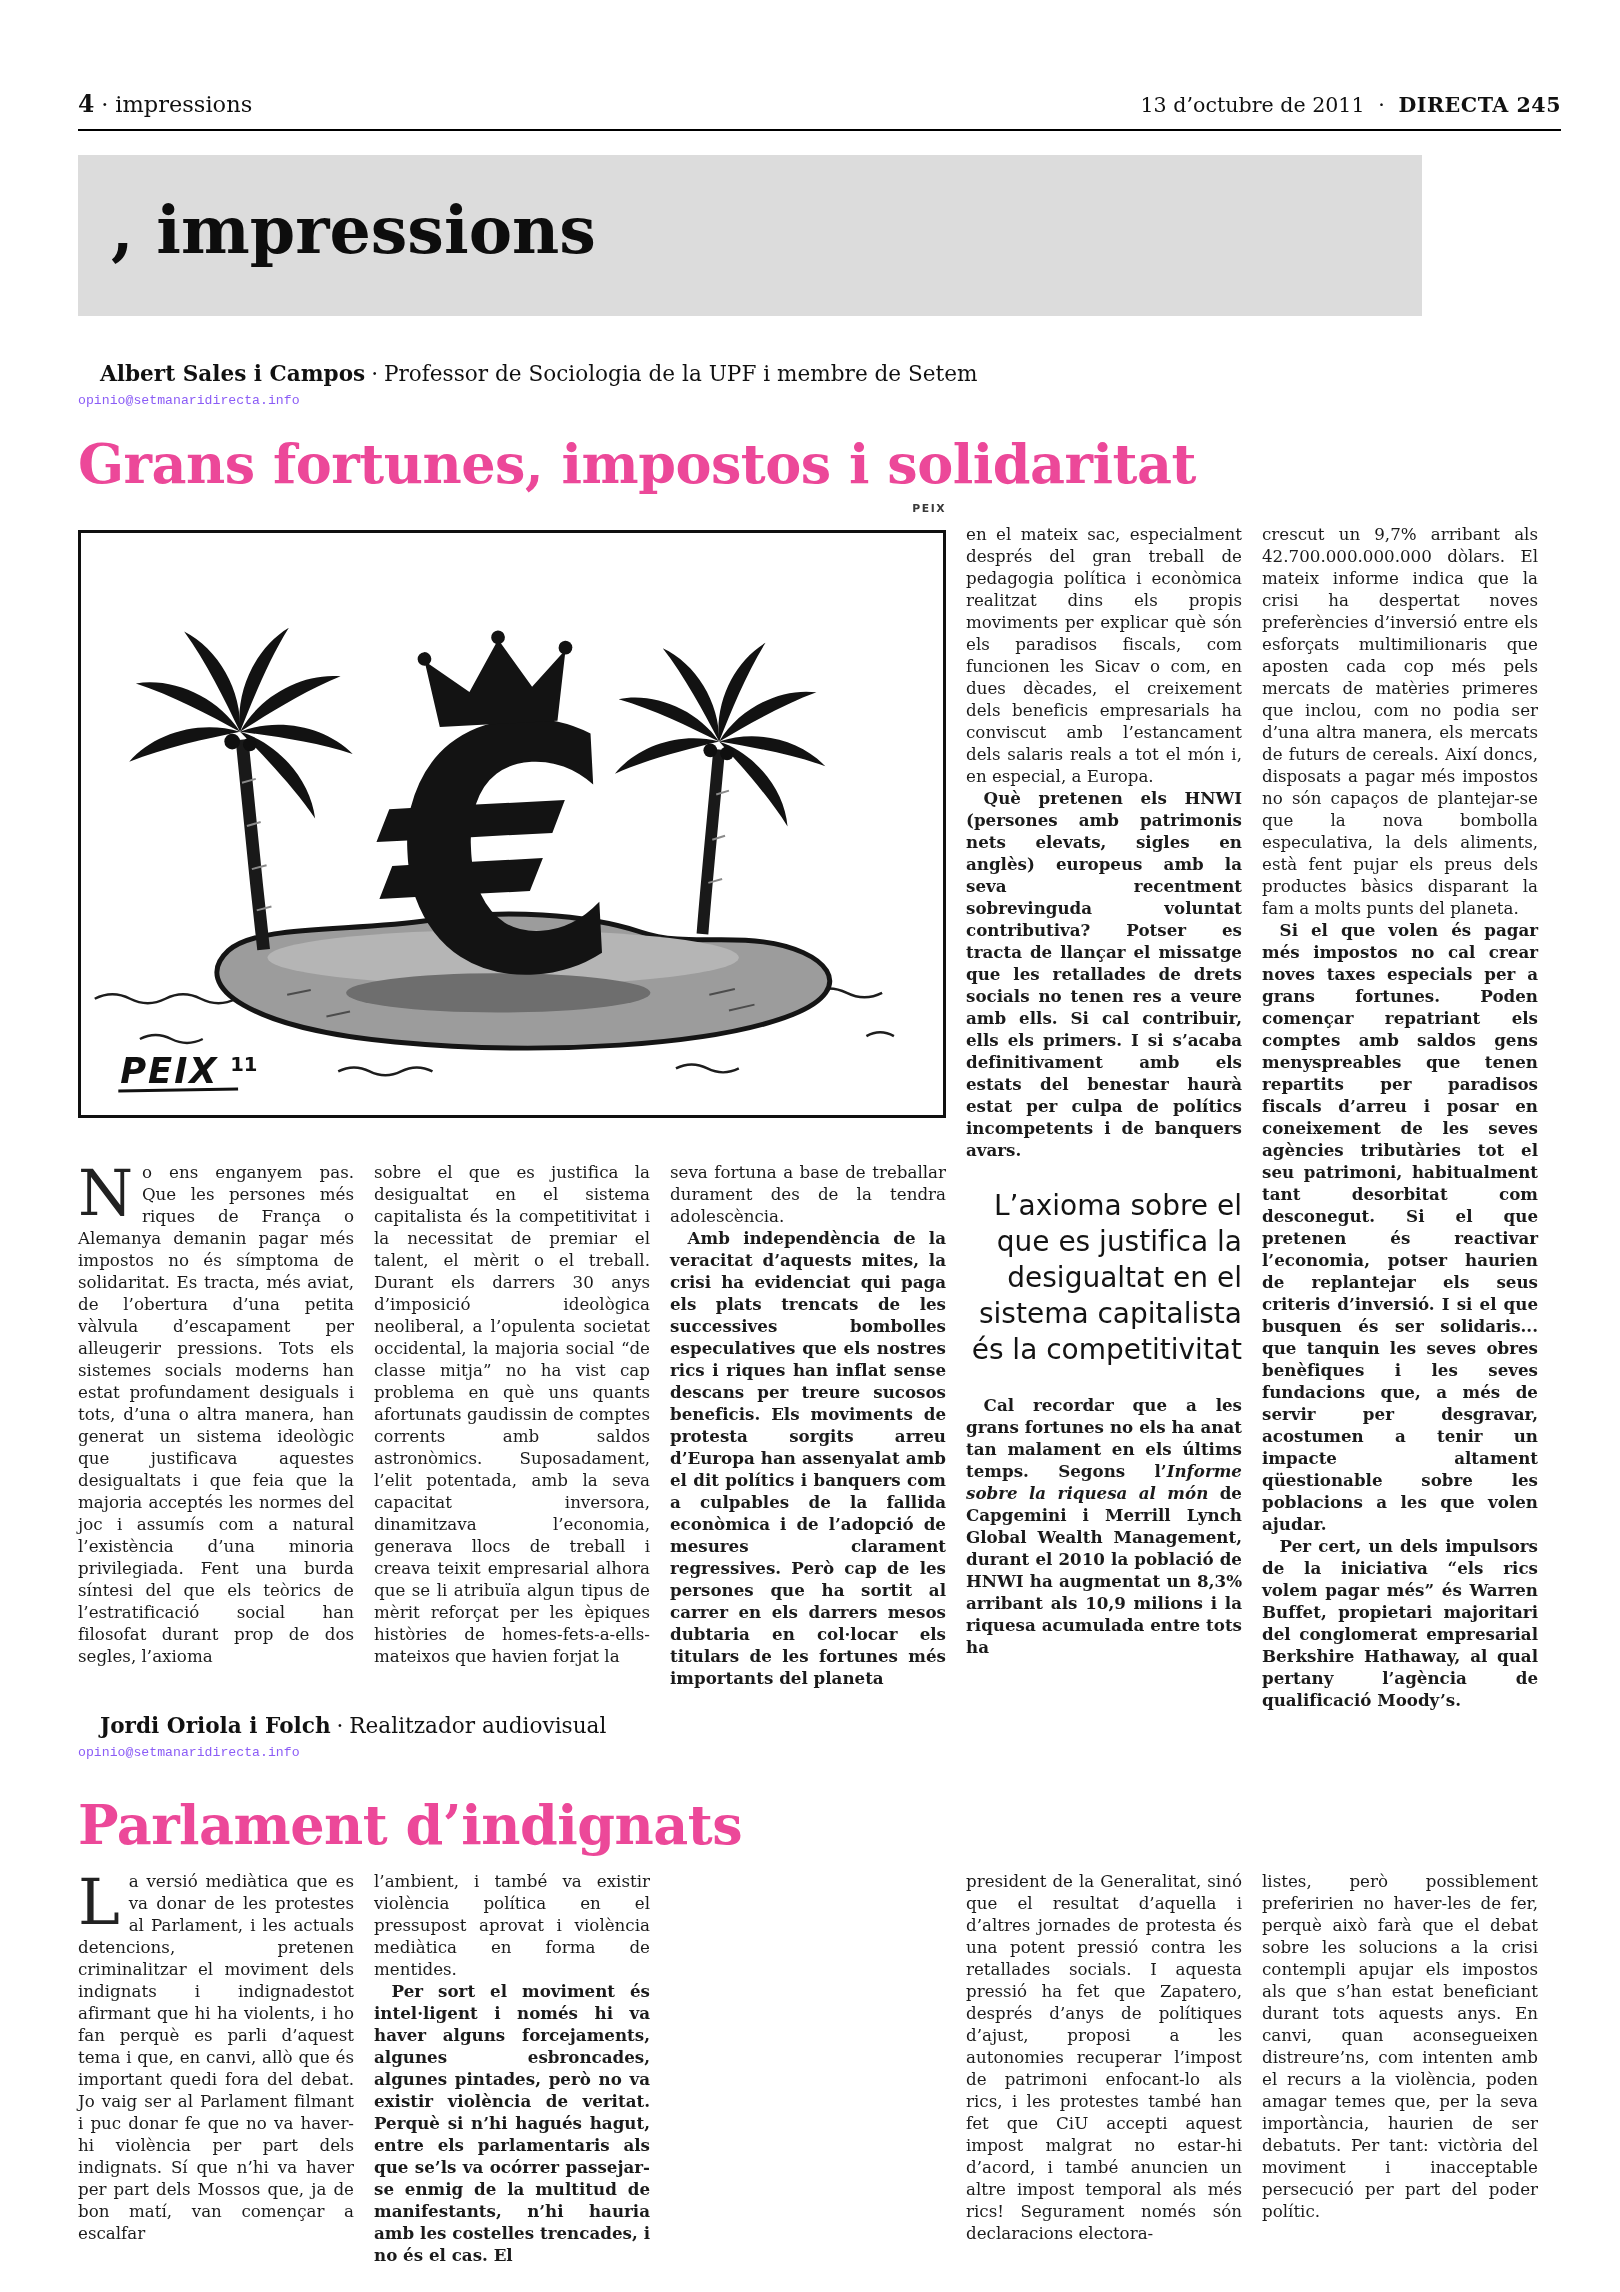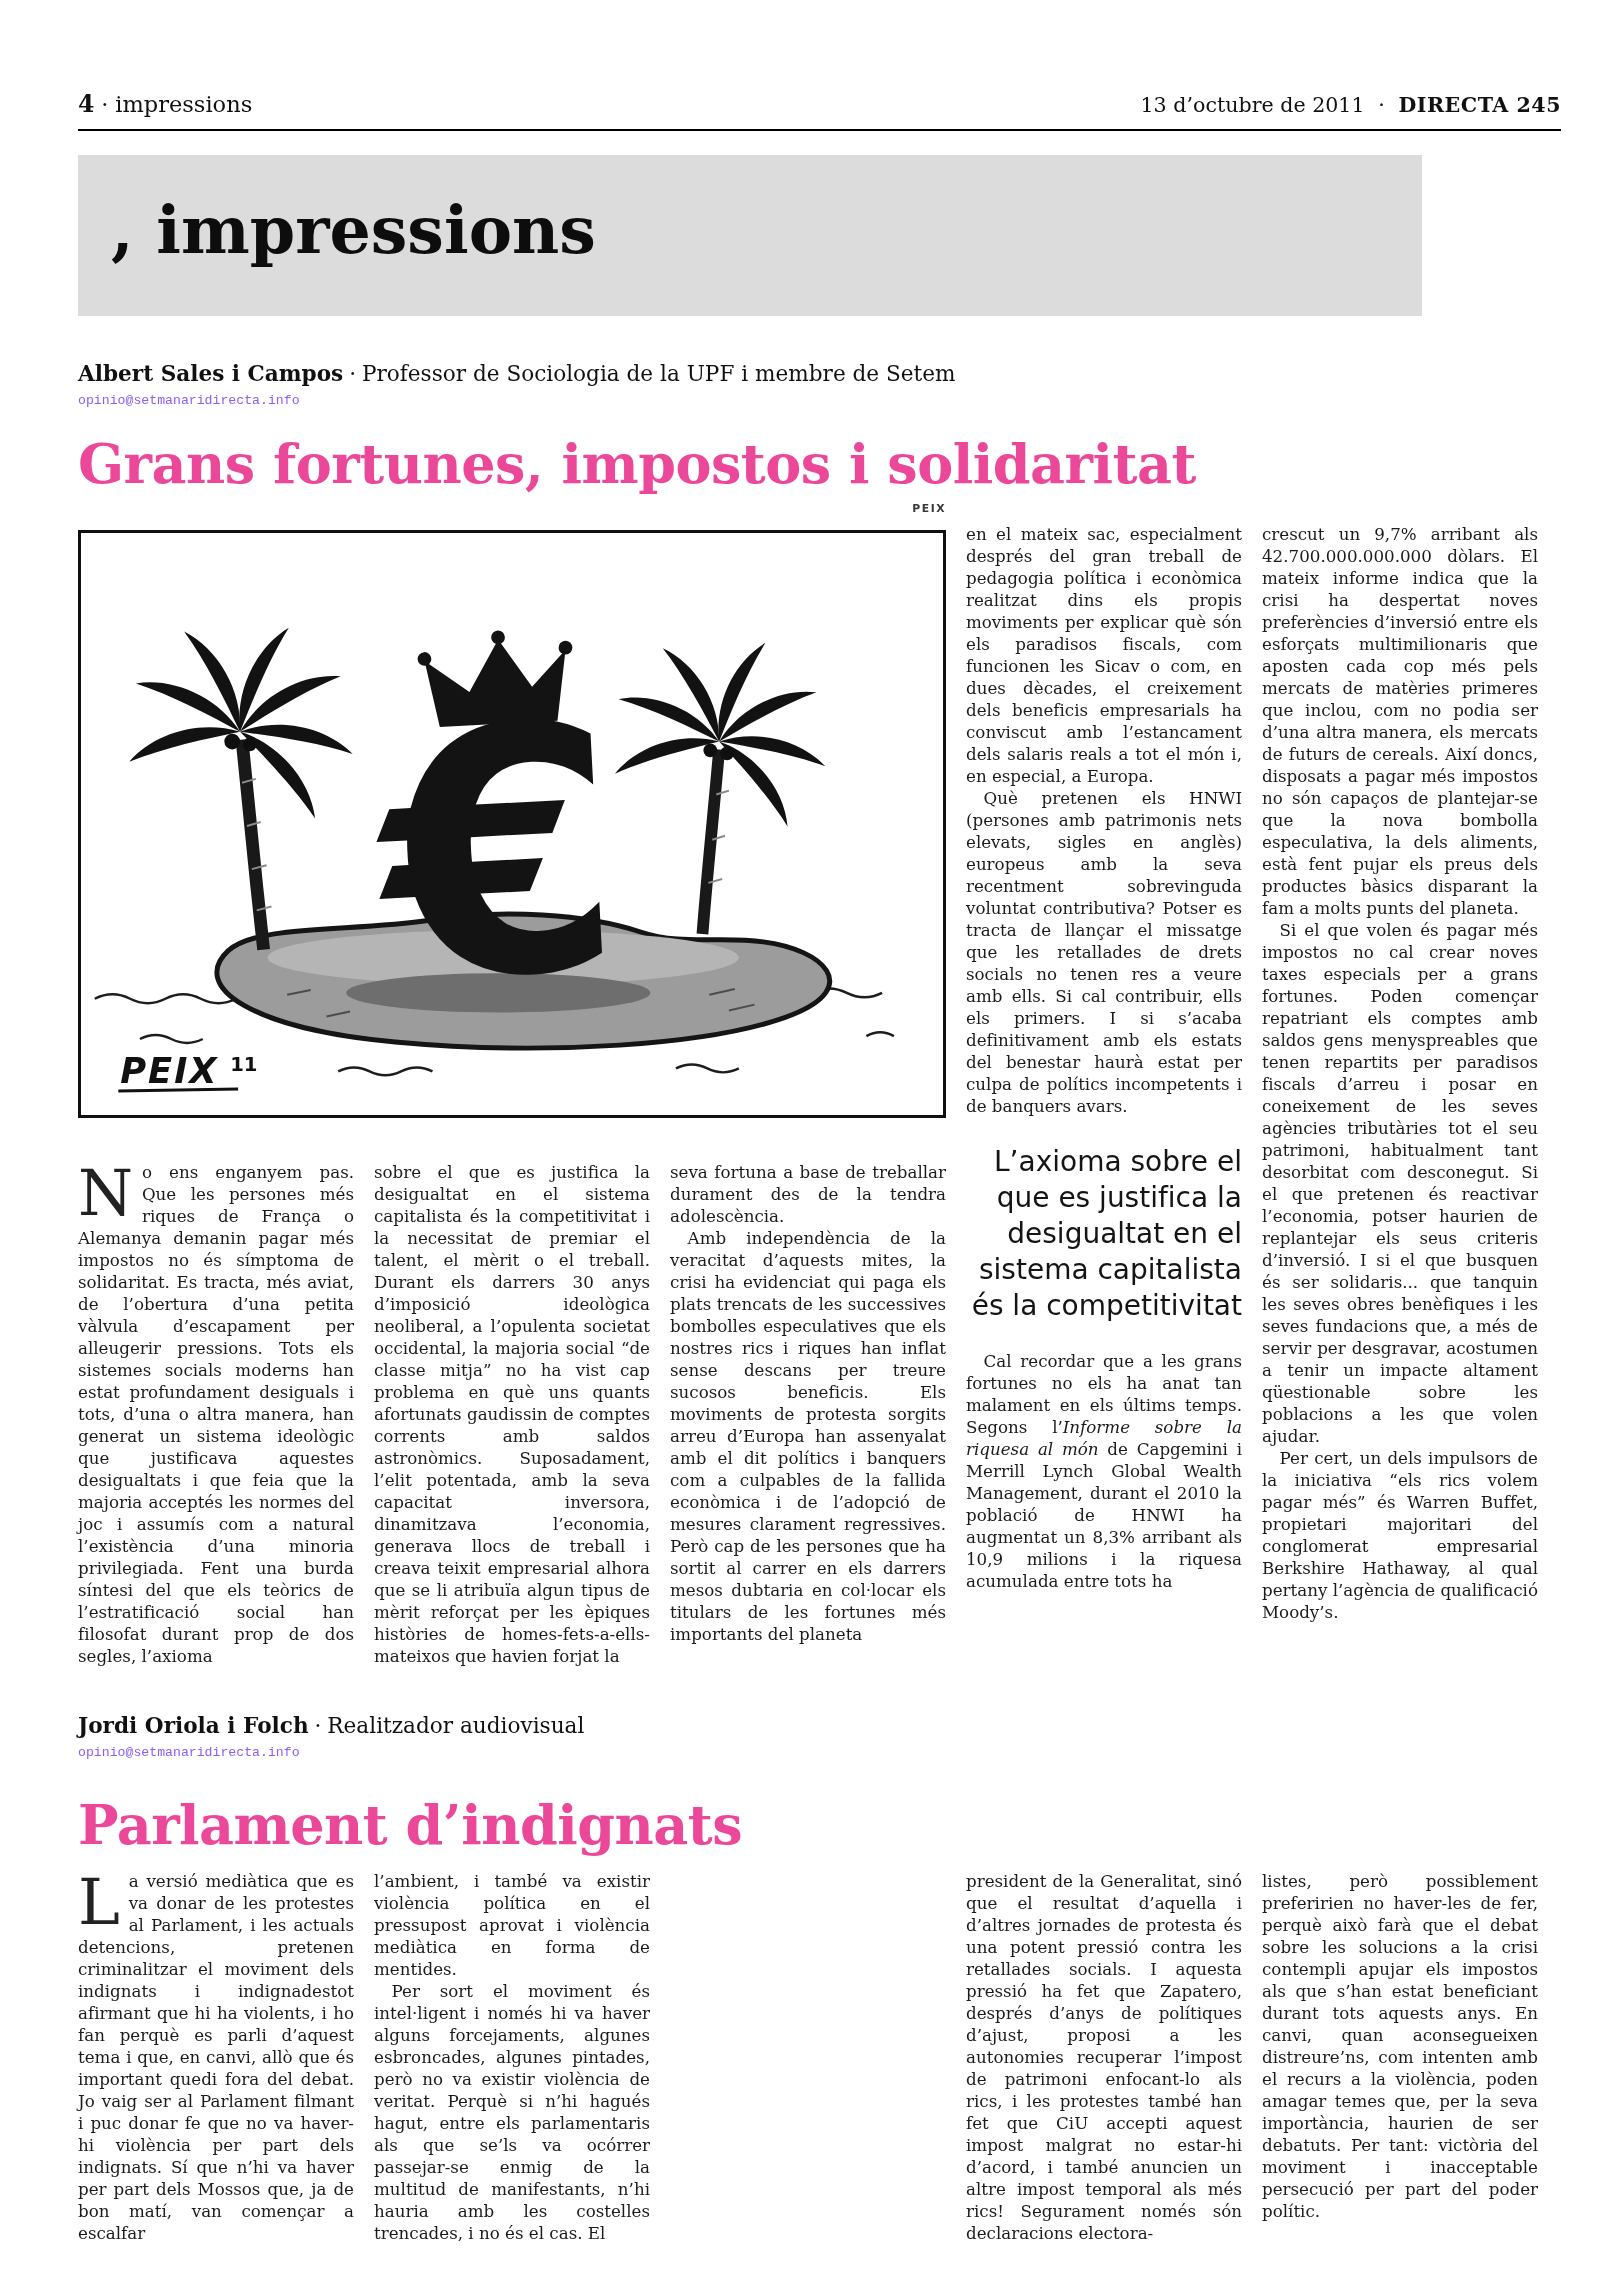--- a/index.html
+++ b/index.html
@@ -18,21 +18,21 @@
   .mh-rule  { position:absolute; left:78px; top:129px; width:1483px; height:2px; background:#000; }
   
   .banner { position:absolute; left:78px; top:155px; width:1344px; height:161px; background:#dcdcdc; }
   .banner-text {
     position:absolute; left:33px; top:37px;
     font-family:"DejaVu Serif", serif; font-weight:bold; font-size:65px;
     color:#0d0d0d; letter-spacing:0;
   }
   
   .byline { position:absolute; left:78px; font-size:21.6px; color:#111; }
-  .byline-name { font-weight:bold; }
+  .byline-name { font-weight:bold;margin-left:22px; }
   .byline-dot  { margin:0 5.9px; }
   .byline-email { font-family:Liberation Mono, monospace; font-size:13.2px; color:#8b5cf6; margin-top:6.9px; }
   .headline {
     position:absolute; left:78px;
     font-family:"DejaVu Serif", serif; font-weight:bold; font-size:54px;
     letter-spacing:-0.5px; color:#ec4899; line-height:1.08;
   }
   .byline-1 { top:361px; }
   .headline-1 { top:435px; }
   .byline-2 { top:1713px; }
@@ -48,21 +48,21 @@
     border:3.9px solid #101010; background:#fff;
   }
   .figure svg { display:block; width:100%; height:100%; }
   
   .col { position:absolute; width:276px; }
   .body-text p {
     font-family:"DejaVu Serif", serif; font-size:16.7px; line-height:22px;
     text-align:justify; color:#1b1b1b;
     hyphens:auto; -webkit-hyphens:auto;
   }
-  .indent { text-indent:17.6px; }
+  .indent { text-indent:17.6px;font-weight:bold; }
   .dropcap {
     float:left; font-family:"DejaVu Serif", serif;
     font-size:63px; line-height:55px; padding:4.9px 8.8px 5.9px 0; color:#222;
   }
   .pullquote {
     font-family:"DejaVu Sans", sans-serif; font-size:28px; line-height:36px;
     color:#141414; text-align:right; margin:27.4px 0 25.5px;
   }
   .pullquote.pq2 { margin:33px 0 0; }
   .snippet { margin-top:29px; }

